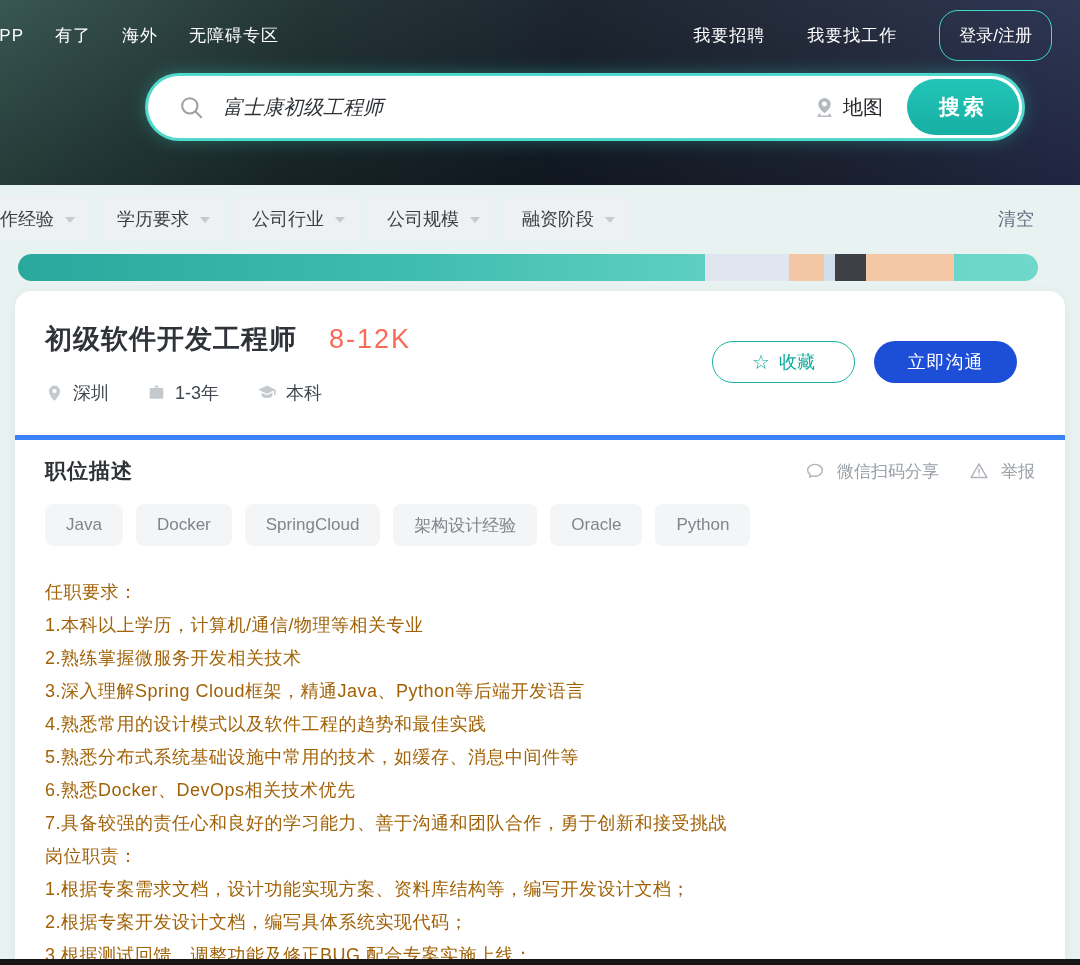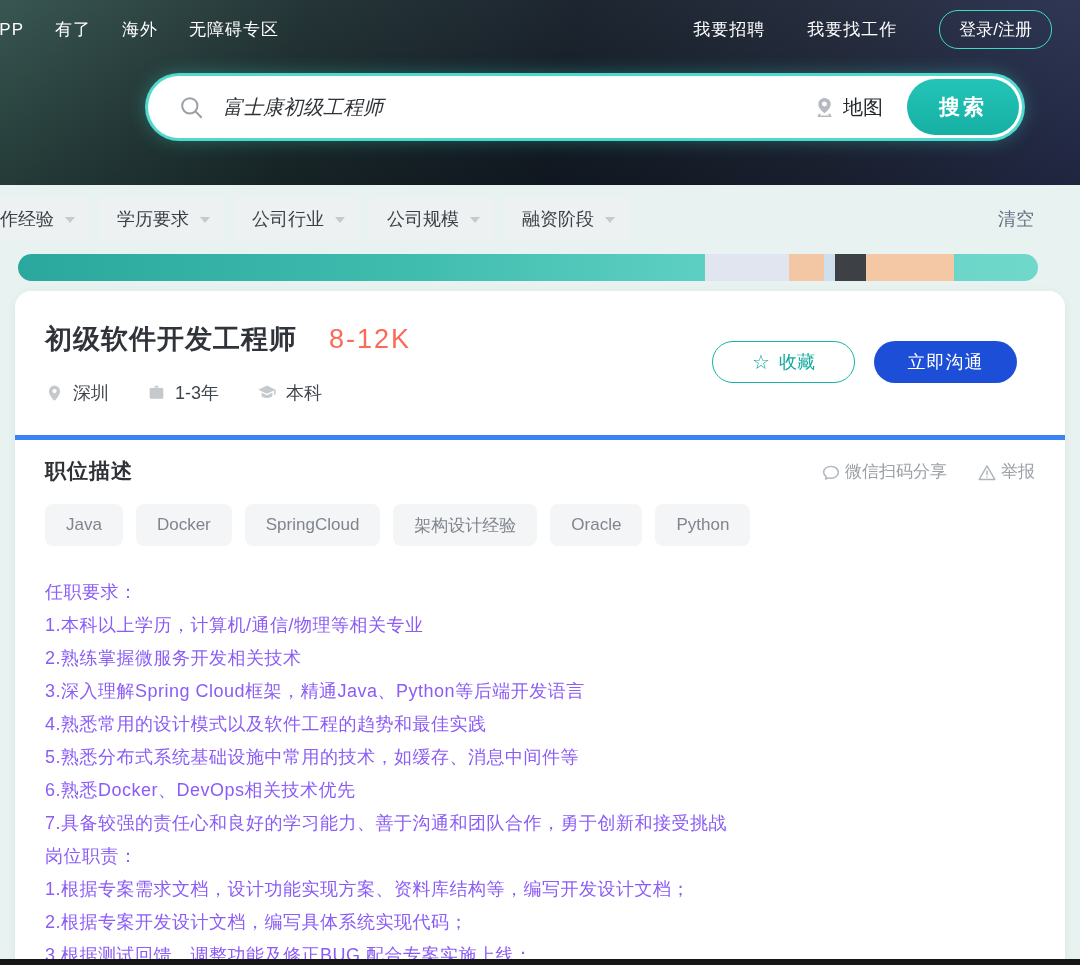--- a/index.html
+++ b/index.html
@@ -16,21 +16,21 @@
     background:
       linear-gradient(180deg, rgba(255,255,255,0.04) 0%, rgba(0,0,0,0.22) 100%),
       linear-gradient(102deg, #31504b 0%, #1c2d2f 28%, #141d28 52%, #1f2638 76%, #283052 100%);
   }
   .topnav { display:flex; align-items:center; padding:10px 28px 0 0; color:#fff; }
   .nav-left { display:flex; align-items:center; gap:31px; }
   .nav-left .nav-item:first-child { margin-left:-13px; }
   .nav-item { font-size:17px; letter-spacing:1px; cursor:pointer; white-space:nowrap; }
   .nav-right { margin-left:auto; display:flex; align-items:center; gap:42px; }
   .login-btn {
-    border:1.5px solid #3fd8ca; border-radius:19px; padding:7px 19px;
+    border:1.5px solid #3fd8ca; border-radius:19px; padding:13px 19px;
     color:#fff; font-size:17px; background:transparent; cursor:pointer; white-space:nowrap;
   }
 
   .search-row { position:absolute; top:76px; left:148px; width:874px; height:62px; }
   .search-pill {
     width:100%; height:100%; background:#fff; border-radius:32px;
     box-shadow:0 0 0 3px rgba(86,232,218,0.9), 0 0 20px rgba(60,220,205,0.45);
     display:flex; align-items:center;
   }
   .search-icon { margin-left:30px; color:#9aa0a6; display:flex; }
@@ -95,31 +95,31 @@
     width:143px; height:42px; border:none; border-radius:21px; margin-left:19px;
     background:#1d4ed8; color:#fff; font-size:18px; cursor:pointer; letter-spacing:1px;
   }
 
   .section-row {
     margin-top:30px; border-top:5px solid #3b82f6;
     padding:17px 30px 0; display:flex; align-items:center;
   }
   .section-title { font-size:21px; font-weight:bold; color:#2e3237; letter-spacing:1px; }
   .section-actions { margin-left:auto; display:flex; align-items:center; gap:30px; }
-  .action-item { display:flex; align-items:flex-end; gap:4px; color:#9ba1a7; font-size:17px; cursor:pointer; }
+  .action-item { display:flex; align-items:center; gap:12px; color:#9ba1a7; font-size:17px; cursor:pointer; }
   .action-item .a-icon { display:flex; color:#aeb4ba; }
 
   .tags-row { padding:19px 30px 0; display:flex; gap:13px; }
   .tag {
     background:#f4f5f6; border-radius:8px; padding:0 21px; height:42px;
     display:flex; align-items:center; font-size:17px; color:#7f858d; white-space:nowrap;
   }
 
   .desc { padding:30px 30px 0; }
-  .desc-line { font-size:18px; color:#8b5cf6; line-height:33px; letter-spacing:0.5px; }
+  .desc-line { font-size:18px; color:#a16207; line-height:33px; letter-spacing:0.5px; }
 
   .bottom-bar { position:absolute; left:0; bottom:0; width:1080px; height:6px; background:#161616; z-index:20; }
 </style>
 </head>
 <body>
 
 <div class="header">
   <div class="topnav">
     <div class="nav-left">
       <span class="nav-item">APP</span>

